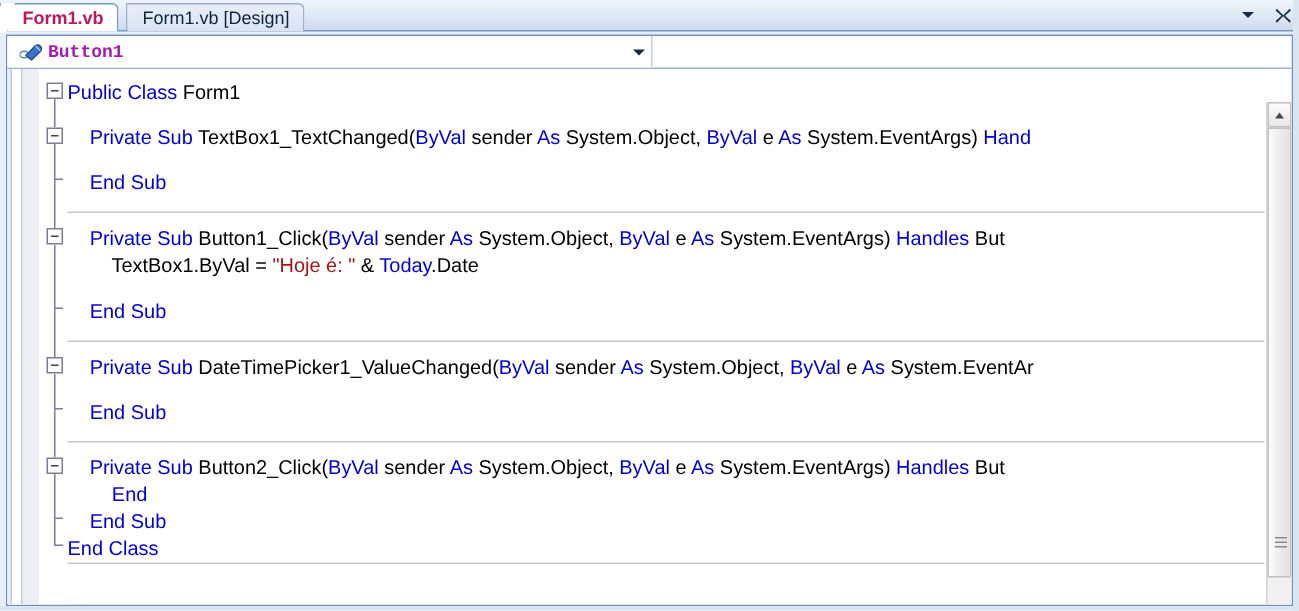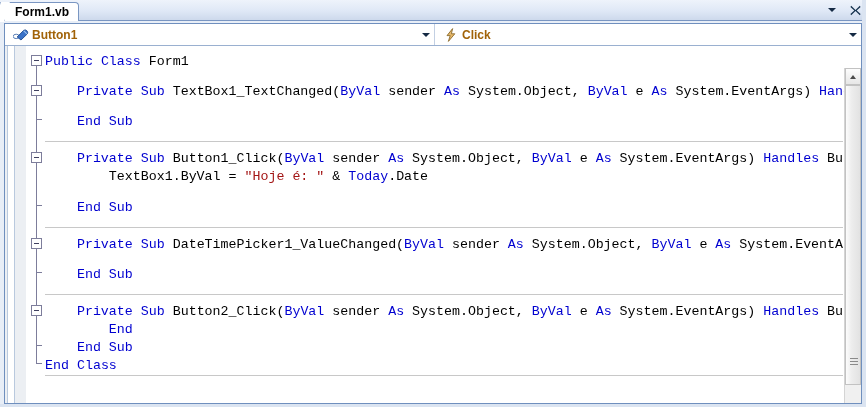--- a/index.html
+++ b/index.html
@@ -35,21 +35,21 @@
     box-sizing: border-box;
   }
   .tab {
     position: absolute;
     top: 2px;
     height: 19px;
     padding: 0 9px 0 10px;
     display: flex;
     align-items: center;
     font-size: 12px;
-    color: #000000;
+    color: #be185d;
     box-sizing: border-box;
     border: 1px solid #8ba3c7;
     border-bottom: none;
     border-radius: 0 4px 0 0;
     white-space: nowrap;
   }
   .tab.active {
     left: 4px;
     background: #ffffff;
     font-weight: bold;
@@ -125,25 +125,26 @@
     width: 18px;
     margin-left: 7px;
     display: flex;
     align-items: center;
     justify-content: center;
     flex: none;
   }
   .combo-label {
     flex: 1;
     font-size: 12px;
-    color: #a16207;
+    color: #a21caf;
     font-weight: bold;
     padding-left: 2px;
     white-space: nowrap;
     overflow: hidden;
+    font-family: Liberation Mono, monospace;
   }
   .combo-arrow {
     width: 17px;
     flex: none;
     display: flex;
     align-items: center;
     justify-content: center;
     color: #1b2c44;
   }
   .caret-down {
@@ -229,21 +230,21 @@
     left: 40px; top: 0;
     right: 0; bottom: 0;
     overflow: hidden;
   }
   .code-line {
     position: absolute;
     left: 0;
     height: 15px;
     line-height: 15px;
     white-space: pre;
-    font-family: Liberation Mono, monospace;
+    font-family: Liberation Sans, sans-serif;
     font-size: 13.3px;
     color: #000000;
     letter-spacing: 0px;
   }
   .kw   { color: #0000d0; }
   .str  { color: #a31515; }
   .plain{ color: #000000; }
 
   
   #vscroll {
@@ -304,20 +305,23 @@
   }
 </style>
 </head>
 <body>
 
 <div id="vs-window">
 
   <div id="tabstrip">
     <div class="tab active">
       <span>Form1.vb</span>
+    </div>
+    <div class="tab inactive">
+      <span>Form1.vb [Design]</span>
     </div>
 
     <div id="win-buttons">
       <div class="win-btn">
         <div class="caret-down"></div>
       </div>
       <div class="win-btn">
         <svg width="11" height="11" viewBox="0 0 11 11" aria-hidden="true">
           <path d="M1.2 0.8 L5.5 5.1 L9.8 0.8 L10.6 2.0 L6.7 5.5 L10.6 9.0 L9.8 10.2 L5.5 5.9 L1.2 10.2 L0.4 9.0 L4.3 5.5 L0.4 2.0 Z" fill="#16334f"></path>
         </svg>
@@ -336,31 +340,20 @@
             <path d="M4.2 9.0 L10.6 2.4 a2.6 2.6 0 0 1 3.6 3.6 L8.0 12.0 Z" fill="#3a72c8" stroke="#1c4a8e" stroke-width="0.9" stroke-linejoin="round"></path>
             <path d="M10.8 2.8 L13.8 5.8" stroke="#9dc4f0" stroke-width="1.1"></path>
           </svg>
         </span>
         <span class="combo-label">Button1</span>
         <span class="combo-arrow">
           <span class="caret-down"></span>
         </span>
       </div>
 
-      <div class="combo" id="combo-right">
-        <span class="combo-icon">
-          <svg width="14" height="14" viewBox="0 0 14 14" aria-hidden="true">
-            <path d="M8.6 0.6 L3.0 7.6 L6.2 7.6 L4.4 13.4 L10.8 5.8 L7.4 5.8 Z" fill="#e8b96a" stroke="#8a6a2c" stroke-width="0.9" stroke-linejoin="round"></path>
-          </svg>
-        </span>
-        <span class="combo-label">Click</span>
-        <span class="combo-arrow">
-          <span class="caret-down"></span>
-        </span>
-      </div>
     </div>
 
     <div id="code-area">
 
       <div id="selection-margin"></div>
       <div id="indicator-bar"></div>
 
       <div id="outline-margin">
 
       <div class="outline-vline" style="top: 20px; height: 19px;"></div>

